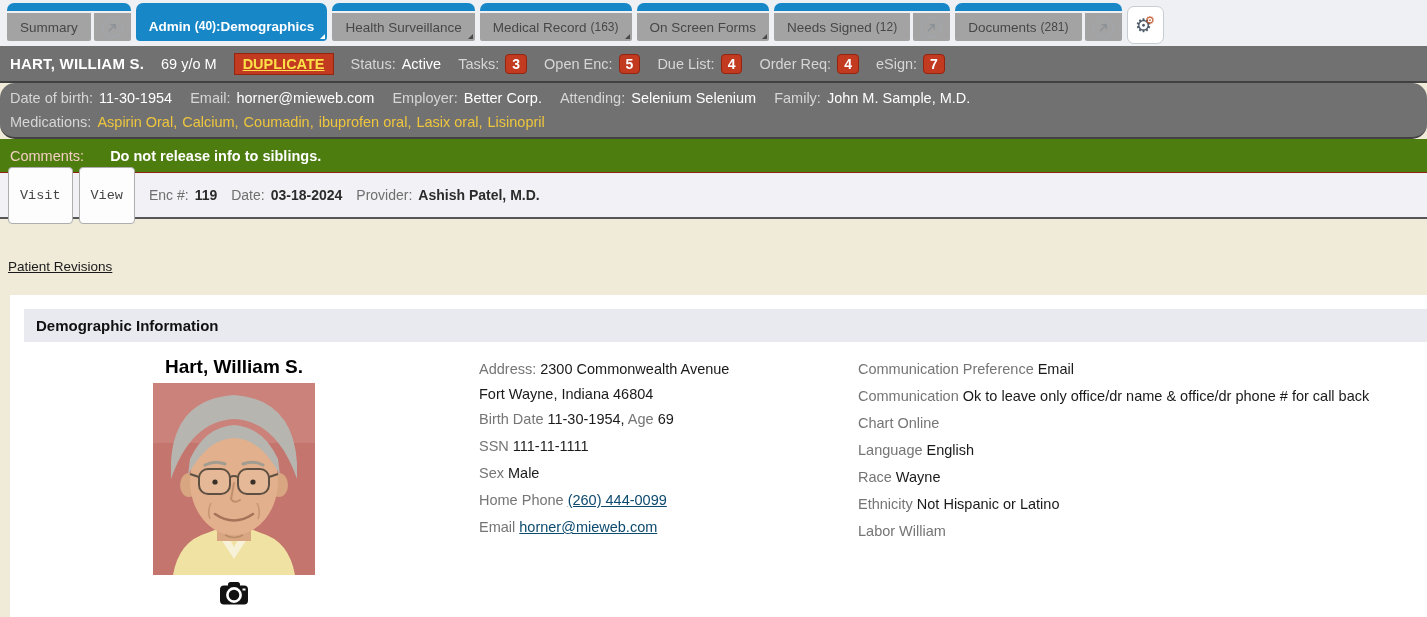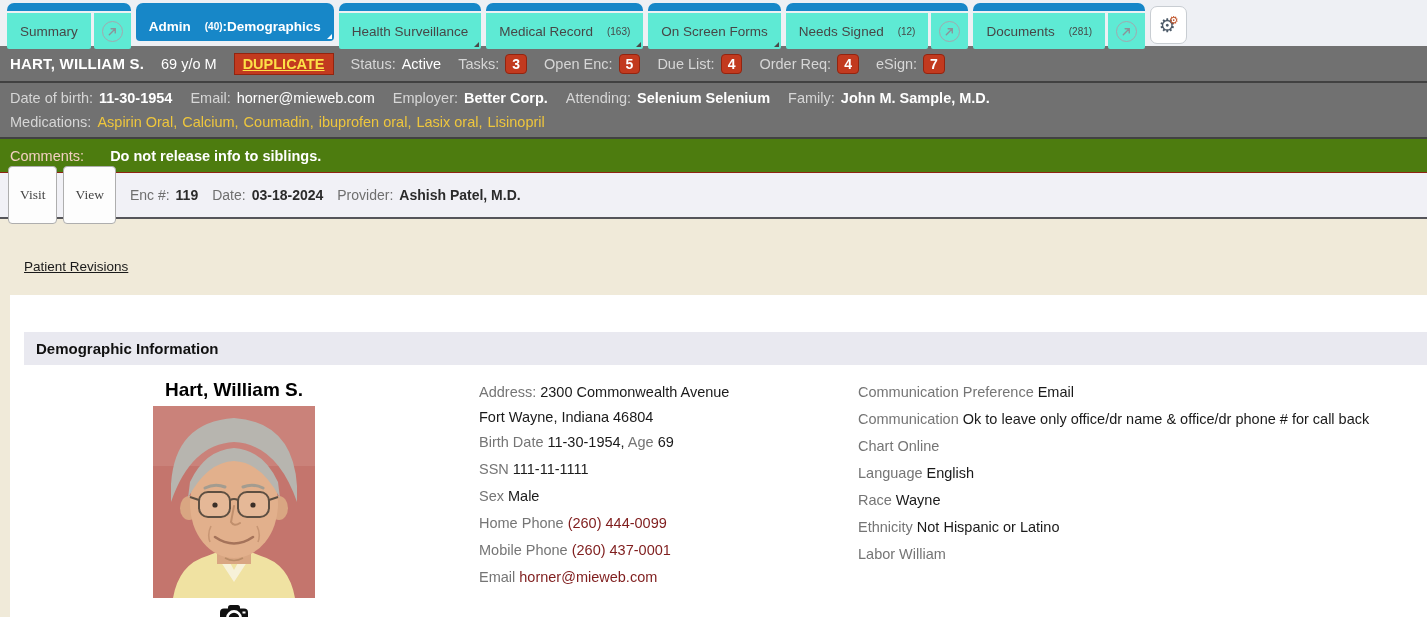--- a/index.html
+++ b/index.html
@@ -14,25 +14,25 @@
   
   .tab-bar {
     height: 46px; background: #eef0f4;
     display: flex; align-items: flex-start;
     padding: 3px 0 0 7px; gap: 5px;
   }
   .tab-group { display: flex; flex-direction: column; }
   .tab-cap { height: 8px; background: #1787c8; border-radius: 7px 7px 0 0; margin-bottom: 2px; }
   .tab-row { display: flex; gap: 3px; }
   .seg {
-    background: #5eead4; display: flex; align-items: center; justify-content: center;
-    height: 36px; border-radius: 0 0 2px 2px; cursor: pointer;
+    background: #a3a3a3; display: flex; align-items: center; justify-content: center;
+    height: 28px; border-radius: 0 0 2px 2px; cursor: pointer;
   }
   .tab-body { padding: 0 13px; font-size: 13.5px; color: #474747; white-space: nowrap; position: relative; }
-  .tab-count:not(:empty) { font-size: 10px; margin-left: 14px; }
+  .tab-count:not(:empty) { font-size: 12px; margin-left: 4px; }
   .tab-suffix { white-space: nowrap; }
   .dropdown .tab-body::after {
     content:""; position:absolute; right:2px; bottom:2px;
     border-left:5px solid transparent; border-bottom:5px solid #4a4a4a;
   }
   .tab-group.active .tab-cap { margin-bottom: 0; }
   .tab-group.active .tab-body { background:#1787c8; color:#fff; font-weight:bold; border-radius:0 0 4px 4px; height:30px; }
   .tab-group.active .tab-body::after { border-bottom-color:#fff; }
   .popout-seg { width: 37px; }
   .popout-circle {
@@ -60,25 +60,25 @@
     background:#c23a1f; border:1px solid #93240f; border-radius:4px;
     padding:1px 6px; font-weight:bold; font-size:14px; color:#fff; cursor:pointer;
   }
   .dup-chip {
     background:#c23a1f; border:1px solid #93240f;
     padding:2px 8px; font-weight:bold; text-decoration:underline; color:#fde047; cursor:pointer;
   }
 
   .info-bar {
     background:#717171; border-bottom:2px solid #414141;
-    padding:3px 10px; font-size:14.5px; color:#fff;
+    padding:3px 10px; font-size:14.5px; color:#fff;border-radius:15px;
   }
   .info-line { display:flex; align-items:center; height:24px; column-gap:18px; white-space:nowrap; }
   .info-pair { display:flex; align-items:center; gap:6px; }
-  .info-value { font-weight:bold; }
+  .info-value { font-weight:normal; }
   .info-value.plain { font-weight:normal; }
   .allergy-chip {
     background:#c23a1f; padding:2px 8px; font-weight:bold; color:#fff; border-radius:1px; cursor:pointer;
   }
   .meds { display:flex; align-items:flex-end; }
   .med-link { color:#eec63d; cursor:pointer; }
   .med-sep { color:#eec63d; margin-right:5px; }
 
   
   .comments-bar {
@@ -91,49 +91,49 @@
 
   
   .encounter-bar {
     height:46px; background:#f1f1f6; border-bottom:2px solid #55555a;
     display:flex; align-items:center; padding:0 8px; column-gap:14px;
     font-size:14px; white-space:nowrap;
   }
   .btn {
     background:#fdfdfd; border:1px solid #aeaeae; border-radius:4px;
     padding:20px 11px; font-size:13.5px; color:#454545; cursor:pointer;
-    font-family:Liberation Serif, serif;
+    font-family:Liberation Mono, monospace;
   }
   .enc-label { color:#6f6f6f; }
   .enc-value { color:#2b2b2b; font-weight:bold; }
   .enc-group { display:flex; align-items:center; gap:6px; }
   .encounter-bar .btn + .btn { margin-left:-8px; }
 
   
   .page-body { padding-top:38px; }
   .revisions-link {
-    margin-left:24px; font-size:13.5px; color:#1a1a1a; text-decoration:underline; cursor:pointer;
+    margin-left:8px; font-size:13.5px; color:#1a1a1a; text-decoration:underline; cursor:pointer;
   }
   .panel {
     margin:20px 0 0 10px; background:#fff; padding:14px 0 40px 14px; min-height:363px;
   }
   .panel-header {
-    background:#e9e9f0; padding:8px 12px; font-size:15px; font-weight:bold; color:#111;margin-top:23px;
+    background:#e9e9f0; padding:8px 12px; font-size:15px; font-weight:bold; color:#111;
   }
   .panel-content { display:flex; margin-top:14px; }
   .photo-col { width:455px; }
   .photo-wrap { margin-left:120px; width:180px; text-align:center; }
   .patient-display-name { font-size:19px; font-weight:bold; white-space:nowrap; margin-bottom:5px; }
   .photo-frame { display:block; margin:0 auto; }
   .camera-btn { margin-top:6px; background:none; border:none; cursor:pointer; }
   .col-mid { width:347px; }
   .col-right { flex:1;margin-left:32px; }
   .demo-row { line-height:27px; font-size:14.5px; color:#1a1a1a; }
   .demo-label { color:#757575; margin-right:4px; }
-  .demo-link { color:#7f1d1d; cursor:pointer; }
+  .demo-link { color:#0c4a6e; text-decoration:underline; cursor:pointer; }
   .demo-line2 { line-height:23px; }
 </style>
 </head>
 <body>
 
 <header class="tab-bar">
 
   <div class="tab-group">
     <div class="tab-cap"></div>
     <div class="tab-row">
@@ -369,21 +369,20 @@
           </button>
         </div>
       </div>
 
       <div class="col-mid" id="demo-col1">
           <div class="demo-row"><span class="demo-label">Address:</span><span class="demo-value">2300 Commonwealth Avenue</span><div class="demo-line2">Fort Wayne, Indiana 46804</div></div>
           <div class="demo-row"><span class="demo-label">Birth Date</span><span class="demo-value">11-30-1954,</span> <span class="demo-label demo-label-gap">Age</span><span class="demo-value">69</span></div>
           <div class="demo-row"><span class="demo-label">SSN</span><span class="demo-value">111-11-1111</span></div>
           <div class="demo-row"><span class="demo-label">Sex</span><span class="demo-value">Male</span></div>
           <div class="demo-row"><span class="demo-label">Home Phone</span><span class="demo-link">(260) 444-0099</span></div>
-          <div class="demo-row"><span class="demo-label">Mobile Phone</span><span class="demo-link">(260) 437-0001</span></div>
           <div class="demo-row"><span class="demo-label">Email</span><span class="demo-link">horner@mieweb.com</span></div>
         </div>
       <div class="col-right" id="demo-col2">
           <div class="demo-row"><span class="demo-label">Communication Preference</span><span class="demo-value">Email</span></div>
           <div class="demo-row"><span class="demo-label">Communication</span><span class="demo-value">Ok to leave only office/dr name &amp; office/dr phone # for call back</span></div>
           <div class="demo-row"><span class="demo-label">Chart Online</span></div>
           <div class="demo-row"><span class="demo-label">Language</span><span class="demo-value">English</span></div>
           <div class="demo-row"><span class="demo-label">Race</span><span class="demo-value">Wayne</span></div>
           <div class="demo-row"><span class="demo-label">Ethnicity</span><span class="demo-value">Not Hispanic or Latino</span></div>
           <div class="demo-row"><span class="demo-label">Labor William</span></div>

